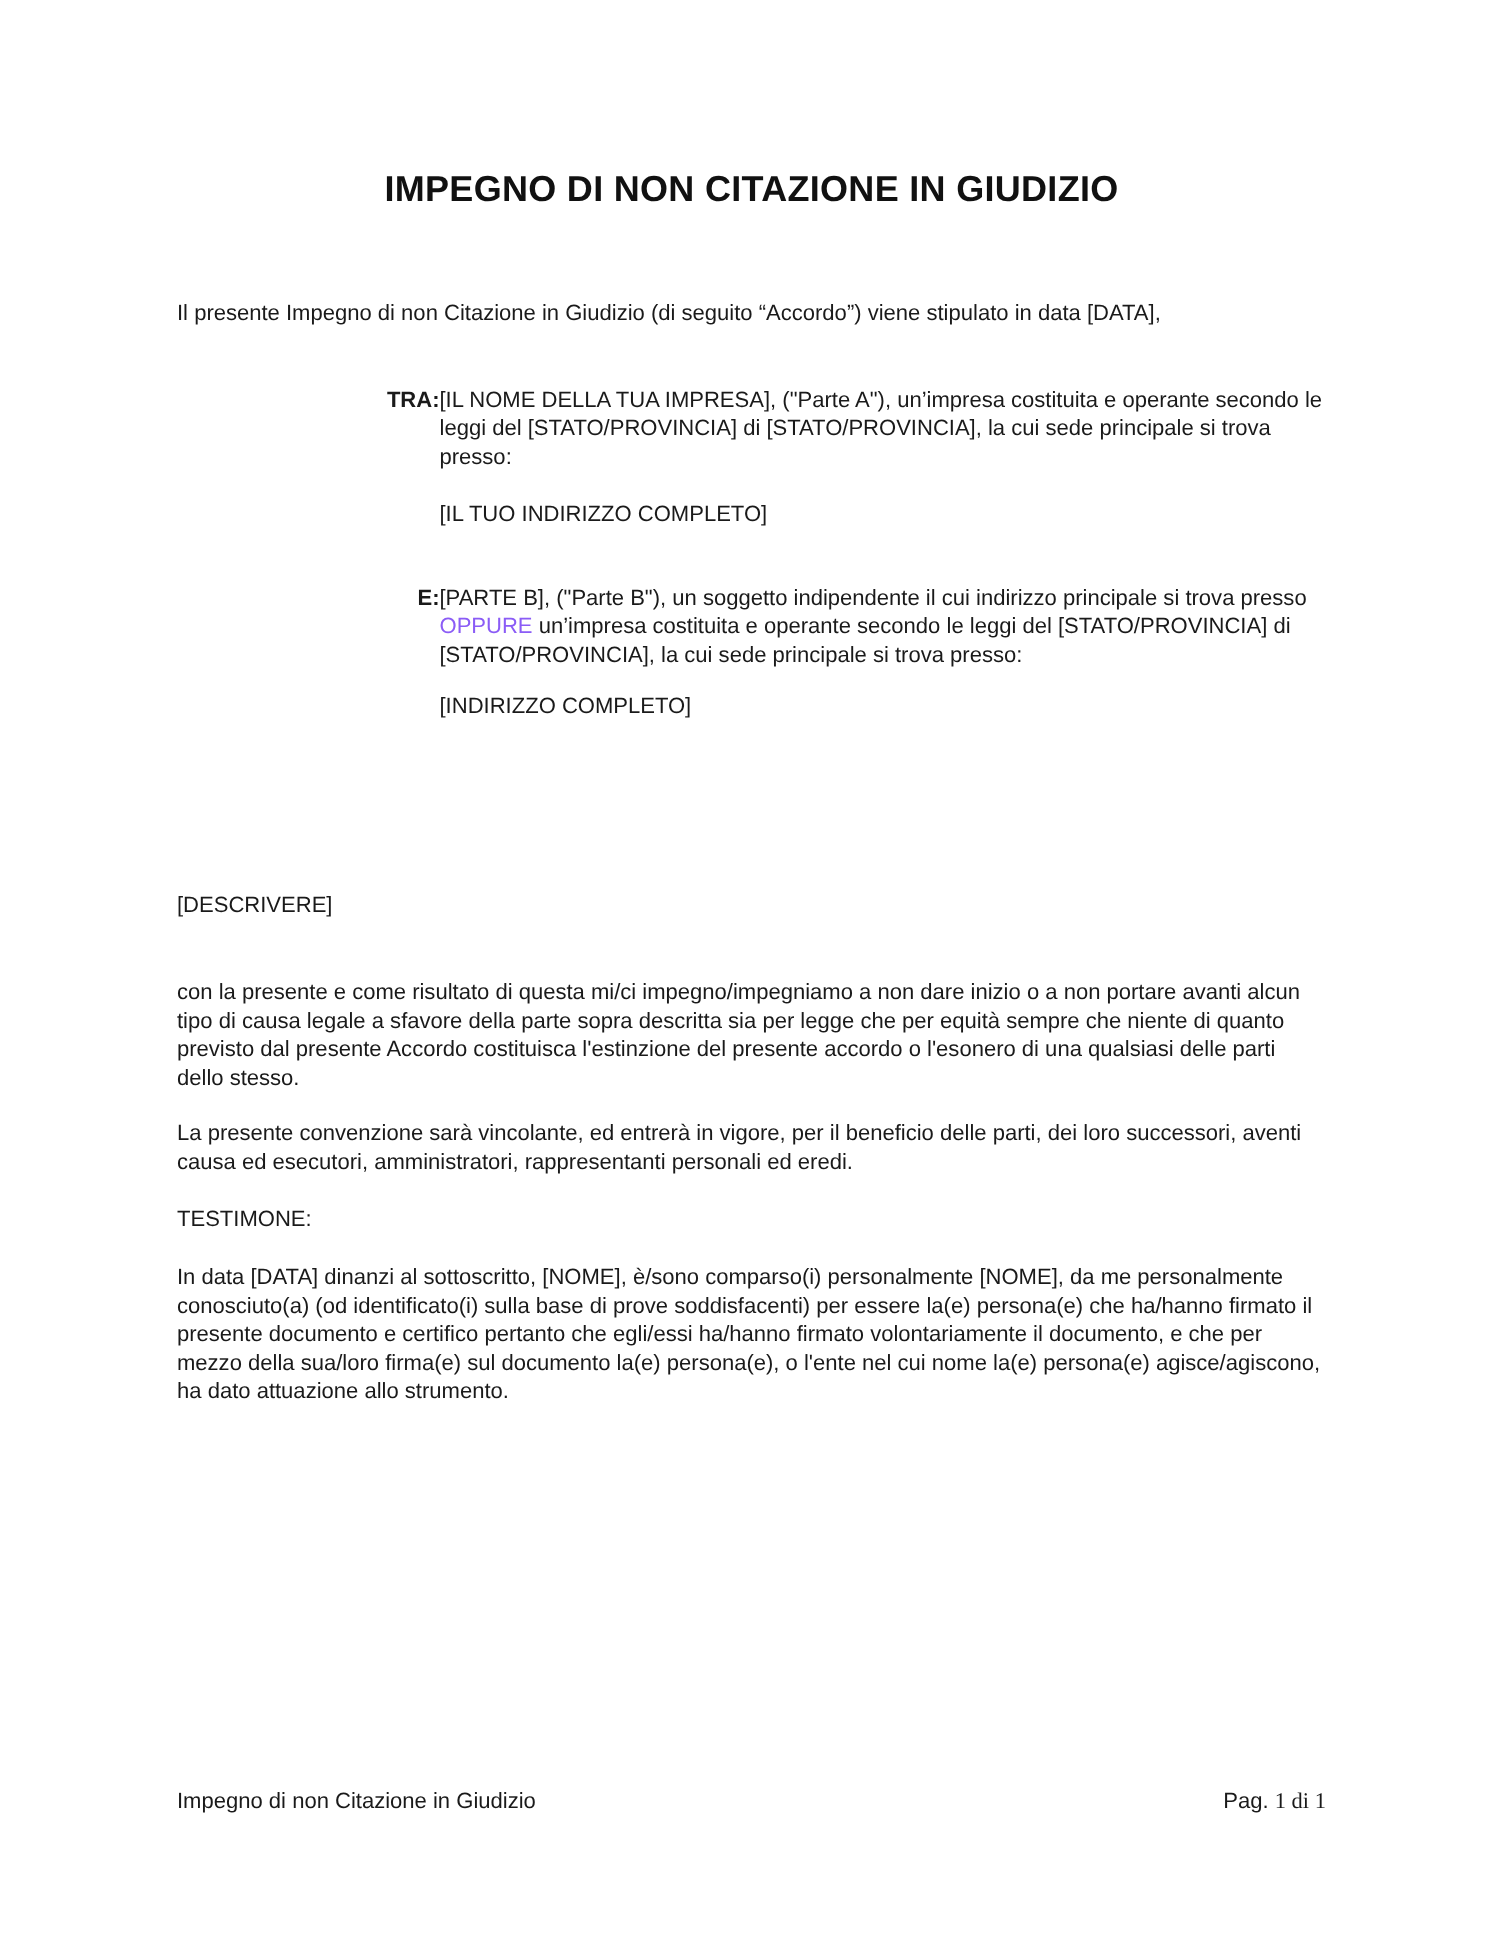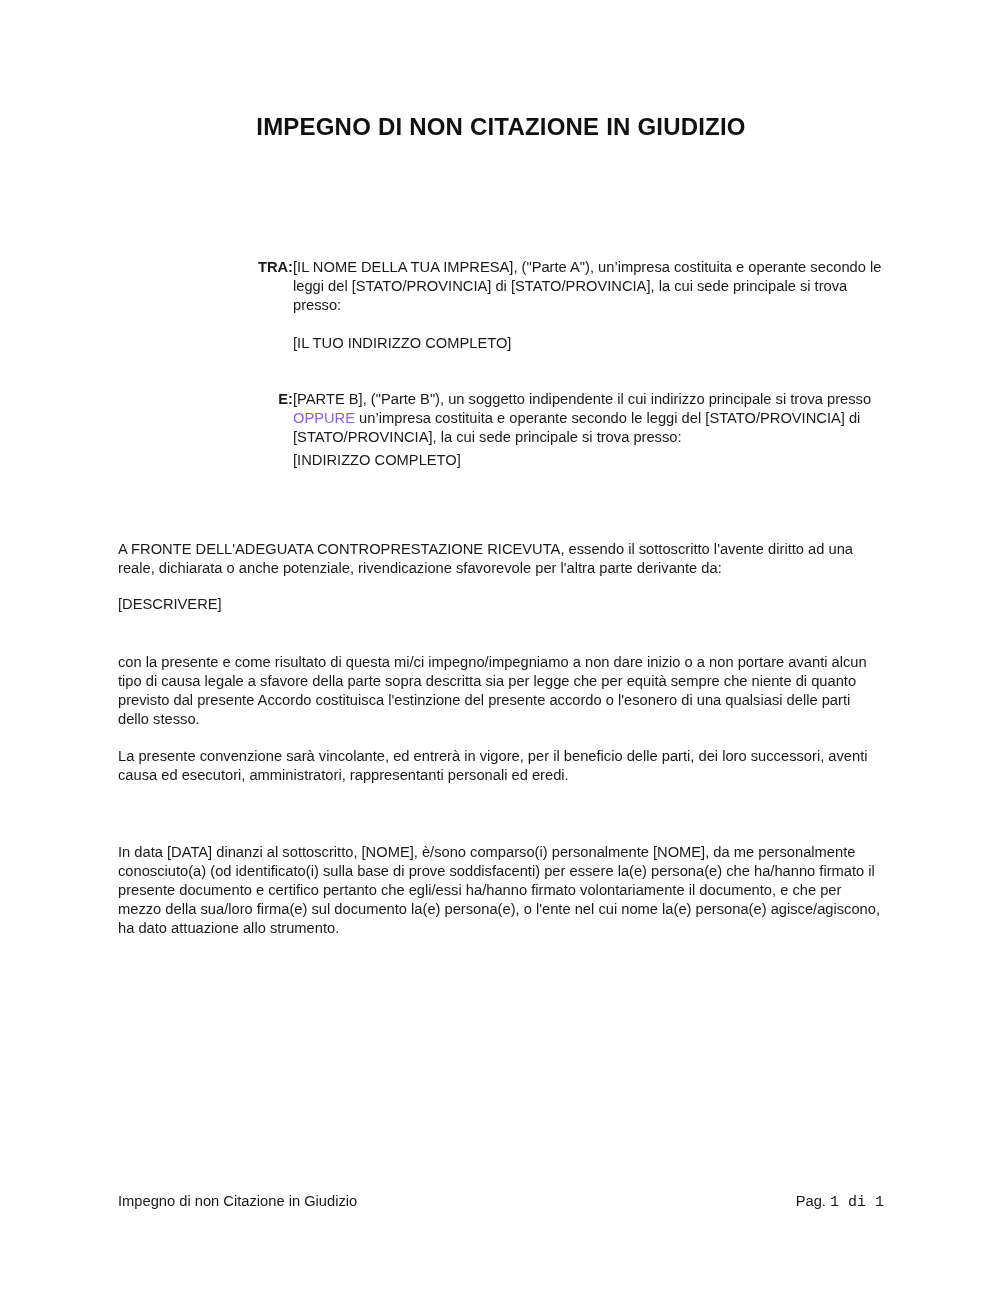--- a/index.html
+++ b/index.html
@@ -41,60 +41,61 @@
   .bold { font-weight: 400; }
   .highlight-word { font-weight: 400; }
 
   .footer-row {
     top: 1192px;
     display: flex;
     justify-content: space-between;
     align-items: baseline;
   }
   .footer-page .serif {
-    font-family: Liberation Mono, monospace;
+    font-family: Liberation Serif, serif;
     font-size: 15px;
   }
 </style>
 </head>
 <body>
 
 <div class="page">
 
   <div class="abs doc-title">IMPEGNO DI NON CITAZIONE IN GIUDIZIO</div>
 
+  <div class="abs para" style="top:200px">Il presente Impegno di non Citazione in Giudizio (di seguito “Accordo”) viene stipulato in data [DATA],</div>
 
   <div class="abs party-row" style="top:258px">
     <div class="party-label">TRA:</div>
     <div class="party-content">
       <div>
         <span class="bold">[IL NOME DELLA TUA IMPRESA]</span><span>, ("Parte A"), un’impresa costituita e operante secondo le leggi del [STATO/PROVINCIA] di [STATO/PROVINCIA], la cui sede principale si trova presso:</span>
       </div>
       <div class="party-address">[IL TUO INDIRIZZO COMPLETO]</div>
     </div>
   </div>
 
   <div class="abs party-row" style="top:390px">
     <div class="party-label">E:</div>
     <div class="party-content">
       <div>
         <span class="bold">[PARTE B],</span><span> ("Parte B"), un soggetto indipendente il cui indirizzo principale si trova presso </span><span class="highlight-word" id="oppure-highlight" style="color: #8b5cf6;">OPPURE</span><span> un’impresa costituita e operante secondo le leggi del [STATO/PROVINCIA] di [STATO/PROVINCIA], la cui sede principale si trova presso:</span>
       </div>
-      <div class="party-address" style="margin-top:4px">[INDIRIZZO COMPLETO]</div>
+      <div class="party-address" style="margin-top:15px">[INDIRIZZO COMPLETO]</div>
     </div>
   </div>
 
-  <div class="abs para" style="top:540px">A FRONTE DELL'ADEGUATA CONTROPRESTAZIONE RICEVUTA, essendo il sottoscritto l'avente diritto ad una reale, dichiarata o anche potenziale, rivendicazione sfavorevole per l'altra parte derivante da:</div>
 
   <div class="abs para" style="top:595px">[DESCRIVERE]</div>
 
   <div class="abs para" style="top:653px">con la presente e come risultato di questa mi/ci impegno/impegniamo a non dare inizio o a non portare avanti alcun tipo di causa legale a sfavore della parte sopra descritta sia per legge che per equità sempre che niente di quanto previsto dal presente Accordo costituisca l'estinzione del presente accordo o l'esonero di una qualsiasi delle parti dello stesso.</div>
 
   <div class="abs para" style="top:747px">La presente convenzione sarà vincolante, ed entrerà in vigore, per il beneficio delle parti, dei loro successori, aventi causa ed esecutori, amministratori, rappresentanti personali ed eredi.</div>
 
+  <div class="abs para" style="top:804px">TESTIMONE:</div>
 
   <div class="abs para" style="top:843px">In data [DATA] dinanzi al sottoscritto, [NOME], è/sono comparso(i) personalmente [NOME], da me personalmente conosciuto(a) (od identificato(i) sulla base di prove soddisfacenti) per essere la(e) persona(e) che ha/hanno firmato il presente documento e certifico pertanto che egli/essi ha/hanno firmato volontariamente il documento, e che per mezzo della sua/loro firma(e) sul documento la(e) persona(e), o l'ente nel cui nome la(e) persona(e) agisce/agiscono, ha dato attuazione allo strumento.</div>
 
   <div class="abs footer-row">
     <div>Impegno di non Citazione in Giudizio</div>
     <div class="footer-page">
       <span>Pag.</span>
       <span class="serif">1 di 1</span>
     </div>
   </div>

